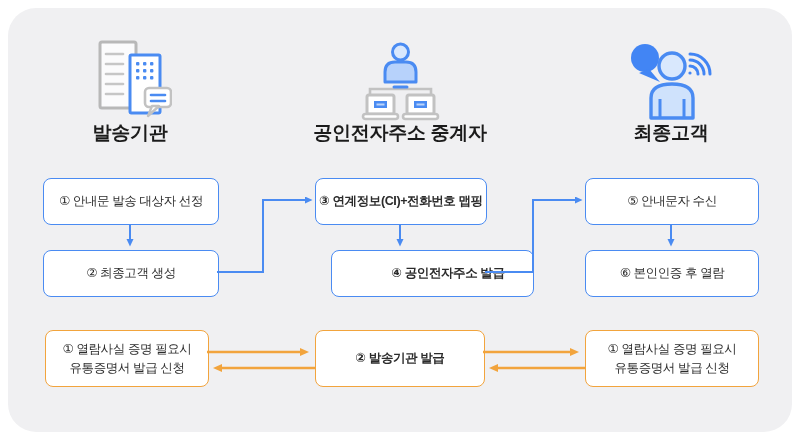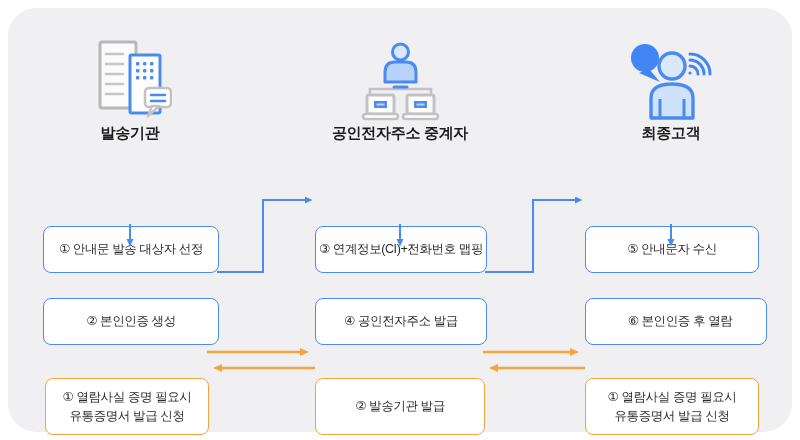--- a/index.html
+++ b/index.html
@@ -1,31 +1,31 @@
 <!DOCTYPE html>
 <html><head>
 <meta charset="utf-8">
 <style>
   html,body{margin:0;padding:0;background:#ffffff;}
   body{width:800px;height:440px;position:relative;font-family:"Liberation Sans","DejaVu Sans",sans-serif;overflow:hidden;}
   .card{position:absolute;left:8px;top:8px;width:784px;height:424px;background:#f0f0f2;border-radius:28px;}
   .col-label{position:absolute;top:123px;height:20px;display:flex;align-items:center;justify-content:center;
-    font-size:15px;font-weight:700;color:#1b1b1b;letter-spacing:-0.3px;}
+    font-size:19px;font-weight:700;color:#1b1b1b;letter-spacing:-0.3px;}
   .fbox{position:absolute;background:#ffffff;border-radius:8px;display:flex;flex-direction:column;
     align-items:center;justify-content:center;text-align:center;font-size:12.5px;color:#2b2b2b;
-    letter-spacing:-0.4px;line-height:1.45;font-weight:500;margin-top:48px;}
+    letter-spacing:-0.4px;line-height:1.45;font-weight:500;}
   .fbox.blue{border:1.6px solid #4a8bf2;}
   .fbox.orange{border:1.6px solid #f2a43d;}
-  .fbox.bold{font-weight:400;}
+  .fbox.bold{font-weight:700;}
   .b1{left:43px;top:178px;width:174px;height:45px;}
   .b2{left:43px;top:250px;width:174px;height:45px;}
   .b3{left:315px;top:178px;width:170px;height:45px;}
-  .b4{left:315px;top:250px;width:170px;height:45px;}
+  .b4{left:331px;top:250px;width:170px;height:45px;padding-left:31px;}
   .b5{left:585px;top:178px;width:172px;height:45px;align-items:center;}
-  .b6{left:585px;top:250px;width:172px;height:45px;padding-left:8px;}
+  .b6{left:585px;top:250px;width:172px;height:45px;}
   .o1{left:45px;top:330px;width:162px;height:55px;}
   .o2{left:315px;top:330px;width:168px;height:55px;}
   .o3{left:585px;top:330px;width:172px;height:55px;}
   .connectors{position:absolute;left:0;top:0;pointer-events:none;}
   .icon-wrap{position:absolute;}
 </style>
 </head>
 <body>
 
 <div class="card"></div>
@@ -96,21 +96,21 @@
 </svg>
 
 <div class="col-label" style="left:60px;width:140px">발송기관</div>
 <div class="col-label" style="left:300px;width:200px">공인전자주소 중계자</div>
 <div class="col-label" style="left:601px;width:140px">최종고객</div>
 
 <div class="fbox blue b1">
     <span>① 안내문 발송 대상자 선정</span>
   </div>
 <div class="fbox blue b2">
-    <span>② 본인인증 생성</span>
+    <span>② 최종고객 생성</span>
   </div>
 <div class="fbox blue bold b3">
     <span>③ 연계정보(CI)+전화번호 맵핑</span>
   </div>
 <div class="fbox blue bold b4">
     <span>④ 공인전자주소 발급</span>
   </div>
 <div class="fbox blue b5">
     <span>⑤ 안내문자 수신</span>
   </div>

